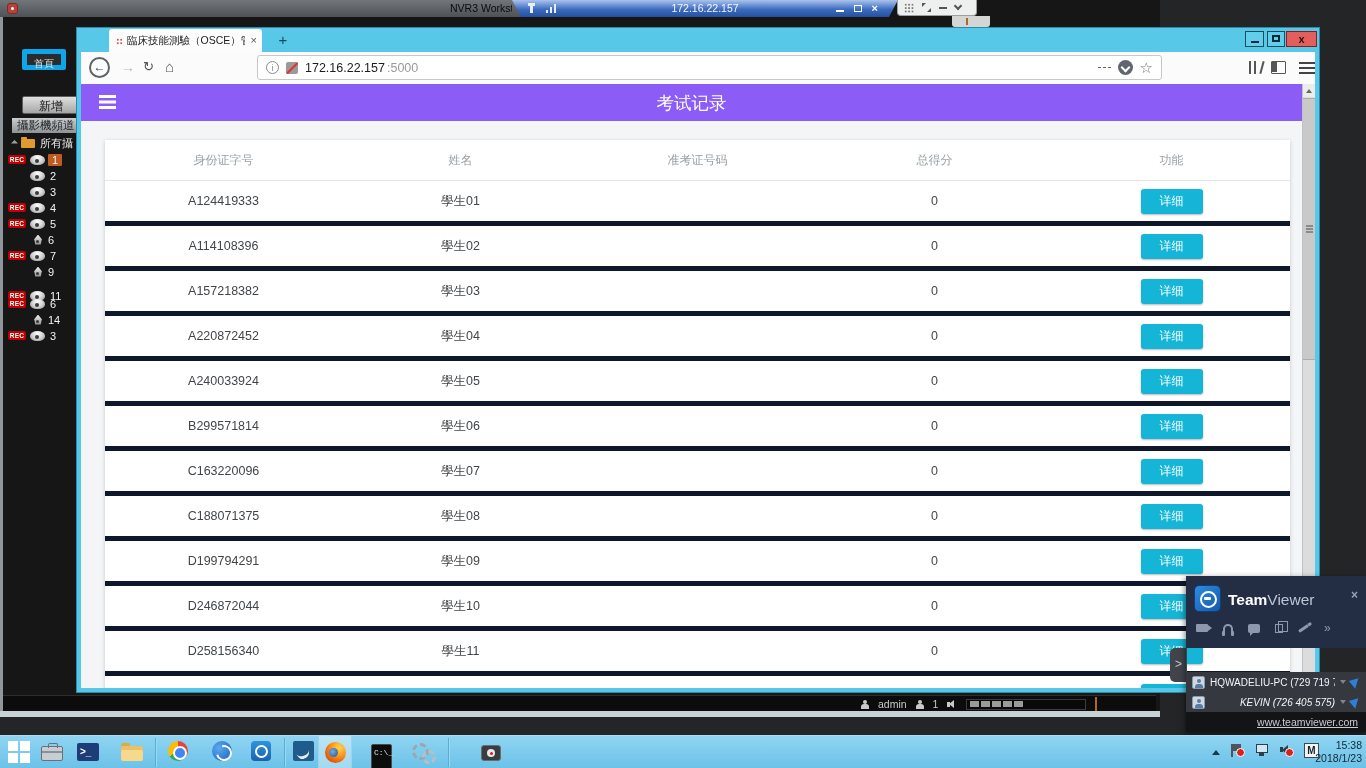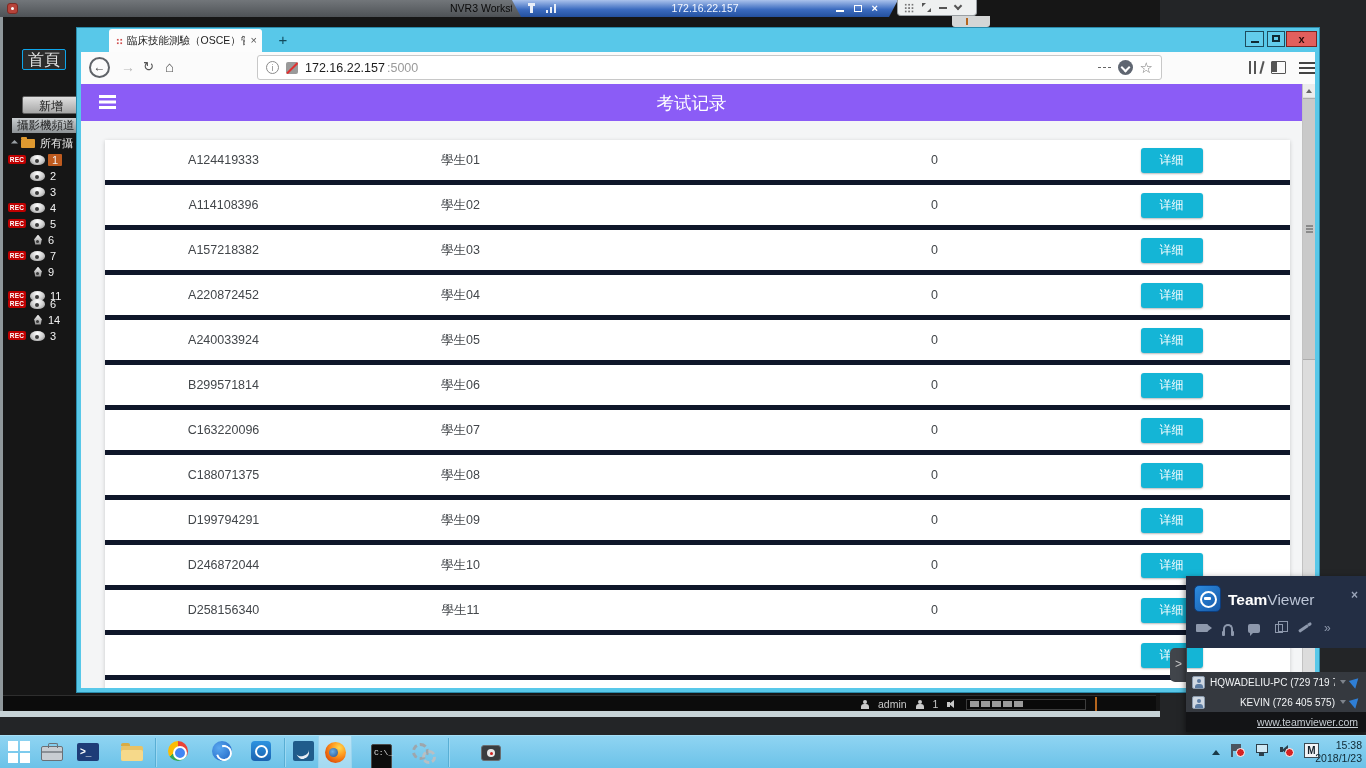--- a/index.html
+++ b/index.html
@@ -11,21 +11,21 @@
   .nvr-left-frame{position:absolute;left:0;top:17px;width:3px;height:700px;background:#8f979b;}
   .nvr-bottom-frame{position:absolute;left:0;top:711px;width:1160px;height:6px;background:#c6d2d6;}
   .nvr-titlebar{position:absolute;left:0;top:0;width:522px;height:17px;
     background:linear-gradient(#72767a,#4e5256);}
   .nvr-app-icon{position:absolute;left:7px;top:3px;width:11px;height:11px;border-radius:3px;
     background:#b6433a;border:1px solid #7d2a24;}
   .nvr-app-icon::after{content:"";position:absolute;left:3px;top:3px;width:3px;height:3px;border-radius:50%;background:#fff;}
   .nvr-title{position:absolute;left:450px;top:2px;width:62px;overflow:hidden;white-space:nowrap;
     font-size:10.5px;color:#0b0b0b;}
   .nvr-menu-tab{position:absolute;left:22px;top:49px;width:44px;height:21px;background:#2b2b2b;
-    border:1px solid #0ea5e9;border-radius:2px;color:#e3e3e3;font-size:16px;text-align:center;line-height:19px;}
+    border:5px solid #0ea5e9;border-radius:2px;color:#e3e3e3;font-size:10px;text-align:center;line-height:19px;}
   .nvr-add-btn{position:absolute;left:22px;top:96px;width:58px;height:18px;
     background:linear-gradient(#e0e0e0,#a6a6a6);border:1px solid #5c5c5c;border-radius:2px;
     font-size:12px;color:#151515;text-align:center;line-height:16px;}
   .nvr-panel-header{position:absolute;left:12px;top:118px;width:78px;height:15px;
     background:linear-gradient(#caced0,#8e9396);color:#1c1c1c;font-size:11.5px;line-height:15px;padding-left:5px;white-space:nowrap;}
   .nvr-tree{position:absolute;left:6px;top:134px;width:86px;height:420px;}
   .tree-row{position:absolute;left:0;width:86px;height:15px;display:flex;align-items:center;}
   .expand-tri{width:0;height:0;border-left:5px solid transparent;border-top:5px solid #9aa0a4;
     transform:rotate(-45deg);margin-left:6px;}
   .folder-ico{position:relative;width:14px;height:9px;background:#e09a30;border-radius:1px;margin-left:4px;}
@@ -173,21 +173,21 @@
   .tvi-copy{position:relative;width:8px;height:9px;border:1.5px solid #8d98ac;background:transparent;}
   .tvi-copy::after{content:"";position:absolute;left:2px;top:-4px;width:8px;height:9px;border:1.5px solid #8d98ac;}
   .tvi-brush{position:relative;width:11px;height:3px;background:#8d98ac;transform:rotate(-35deg);border-radius:1px;}
   .tvi-brush::after{content:"";position:absolute;right:-4px;top:0;width:4px;height:3px;background:#8d98ac;border-radius:0 2px 2px 0;}
   .tvi-more{font-size:12px;line-height:10px;}
   .tv-section{position:absolute;left:0;top:72px;width:180px;height:24px;background:#42474d;display:flex;align-items:center;padding:0 8px;gap:6px;}
   .tri-down{width:0;height:0;border-left:4px solid transparent;border-right:4px solid transparent;border-top:5px solid #cfd4d8;}
   .tv-section-label{font-size:11.5px;color:#eceff1;flex:1;white-space:nowrap;}
   .tv-gear{width:9px;height:9px;border:2px dashed #9aa2aa;border-radius:50%;}
   .tv-row{position:absolute;left:0;width:180px;height:20px;background:#35393f;display:flex;align-items:center;padding:0 6px;gap:5px;}
-  .tv-row.r1{top:96px;} .tv-row.r2{top:116px;}
+  .tv-row.r1{top:96px;} .tv-row.r2{top:116px;font-style:italic;}
   .tv-person{position:relative;width:13px;height:13px;background:#cfd8e2;border:1px solid #8a9aac;border-radius:2px;flex:0 0 13px;}
   .tv-person::before{content:"";position:absolute;left:4px;top:2px;width:4px;height:4px;border-radius:50%;background:#5a7aa0;}
   .tv-person::after{content:"";position:absolute;left:2px;top:7px;width:8px;height:4px;border-radius:3px 3px 0 0;background:#5a7aa0;}
   .tv-row-label{font-size:10px;color:#f2f4f6;white-space:nowrap;flex:1;overflow:hidden;}
   .tri-sm{width:0;height:0;border-left:3.5px solid transparent;border-right:3.5px solid transparent;border-top:4px solid #7d838b;}
   .tv-cursor{width:0;height:0;border-left:9px solid #2f7fd6;border-top:4px solid transparent;border-bottom:6px solid transparent;transform:rotate(-40deg);}
   .tv-footer{position:absolute;left:0;top:136px;width:180px;height:20px;background:#131416;display:flex;align-items:center;justify-content:flex-end;padding:0 8px;}
   .tv-link{font-size:10.5px;color:#c6ccd2;text-decoration:underline;}
 
   
@@ -400,20 +400,27 @@
     </div>
 
     <div class="fx-content">
       <div class="page-header">
         <div class="hdr-burger"></div>
         <div class="page-title">考试记录</div>
       </div>
 
       <div class="page-body">
         <div class="card">
+          <div class="thead">
+            <div class="th">身份证字号</div>
+            <div class="th">姓名</div>
+            <div class="th">准考证号码</div>
+            <div class="th">总得分</div>
+            <div class="th">功能</div>
+          </div>
 
           <div class="trow">
             <div class="tc">A124419333</div>
             <div class="tc">學生01</div>
             <div class="tc"></div>
             <div class="tc">0</div>
             <div class="tc"><button class="detail-btn">详细</button></div>
           </div>
           <div class="trow">
             <div class="tc">A114108396</div>

